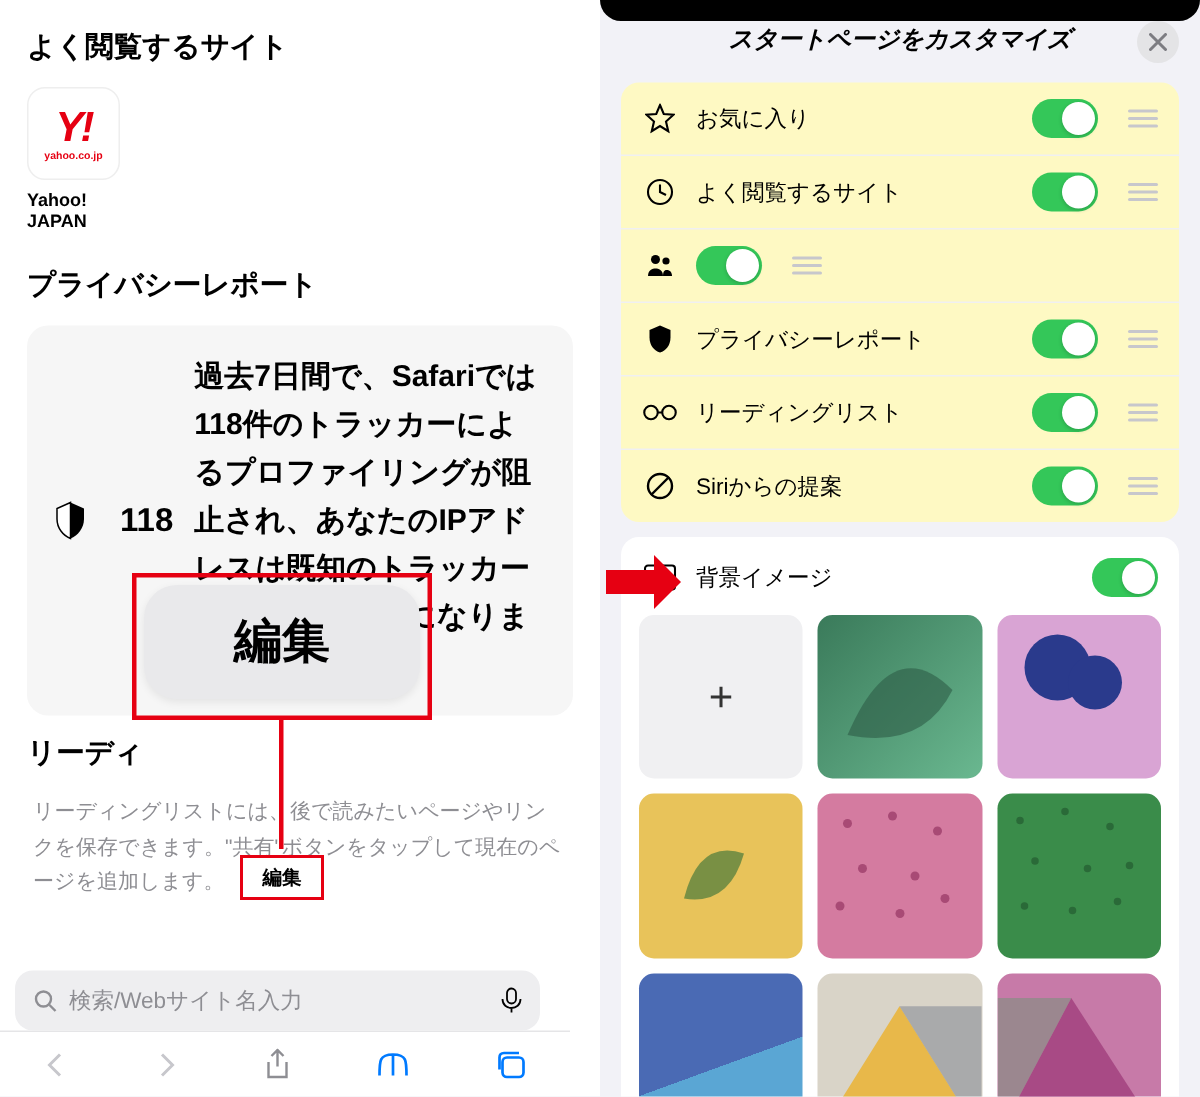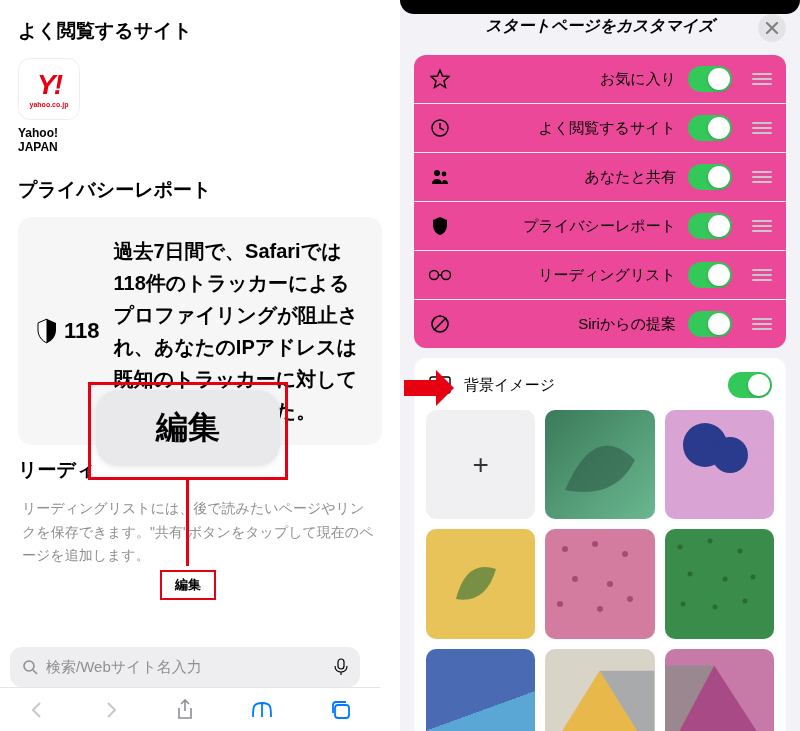--- a/index.html
+++ b/index.html
@@ -43,21 +43,21 @@
   font-size: 28px; font-weight: 800; color: #e60012; font-style: italic;
   line-height: 1; letter-spacing: -2px;
 }
 .fav-tile .y-sub { font-size: 7px; color:#e60012; font-weight:600; margin-top:2px;}
 .fav-label { font-size: 12px; font-weight:600; margin-top:6px; line-height:1.2;}
 .privacy-card {
   background:#f6f6f6; border-radius:14px; padding:18px; display:flex; gap:14px;
   margin-top:10px;
 }
 .privacy-icon { display:flex; align-items:center; gap:6px; }
-.privacy-count { font-size:22px; font-weight:700; }
+.privacy-count { font-size:22px; font-weight:700;margin-left:16px; }
 .privacy-text { font-size:20px; line-height:1.6;font-weight:bold; }
 .reading-desc { font-size:14px; color:#8e8e93; line-height:1.7; margin-top:10px; padding:0 4px;}
 .popup-callout {
   position:absolute; top:390px; left:96px; width:184px; height:76px;
   background:#e9e9eb; border-radius:22px;
   display:flex; align-items:center; justify-content:center;
   font-size:32px; font-weight:800;
   box-shadow: 0 2px 6px rgba(0,0,0,0.08);
 }
 .red-box-1 {
@@ -88,21 +88,21 @@
 }
 .sheet-header {
   display:flex; align-items:center; justify-content:center; padding:16px 14px 12px; position:relative;
 }
 .sheet-title { font-size:16px; font-weight:700;font-style:italic; }
 .close-btn {
   position:absolute; right:14px; top:14px; width:28px; height:28px;
   border-radius:50%; background:#e4e4e6; display:flex; align-items:center; justify-content:center;
 }
 .settings-group {
-  background:#ec4899; border-radius:12px; margin:6px 14px; overflow:hidden;text-align:right;
+  background:#fef9c3; border-radius:12px; margin:6px 14px; overflow:hidden;
 }
 .settings-row {
   display:flex; align-items:center; padding:11px 14px; gap:12px;
   border-bottom:1px solid #f0f0f2;
 }
 .settings-row:last-child { border-bottom:none; }
 .row-icon { width:24px; display:flex; justify-content:center; }
 .row-label { flex:1; font-size:15px; }
 .toggle {
   width:44px; height:26px; background:#34c759; border-radius:13px; position:relative;
@@ -238,21 +238,20 @@
     </div>
     <div class="settings-row">
       <span class="row-icon">
           <svg width="20" height="20" viewBox="0 0 20 20">
             <circle cx="7" cy="6" r="3" fill="#000"></circle>
             <circle cx="14" cy="7" r="2.4" fill="#000"></circle>
             <path d="M2 17 C2 13 5 12 7 12 C9 12 12 13 12 17 Z" fill="#000"></path>
             <path d="M12 17 C12 14 13 13 14.5 13 C16 13 18 14 18 17 Z" fill="#000"></path>
           </svg>
         </span>
-      <span class="row-label">あなたと共有</span>
       <div class="toggle"></div>
       <div class="drag-handle">
           <span></span>
           <span></span>
           <span></span>
         </div>
     </div>
     <div class="settings-row">
       <span class="row-icon">
           <svg width="18" height="20" viewBox="0 0 18 20">

